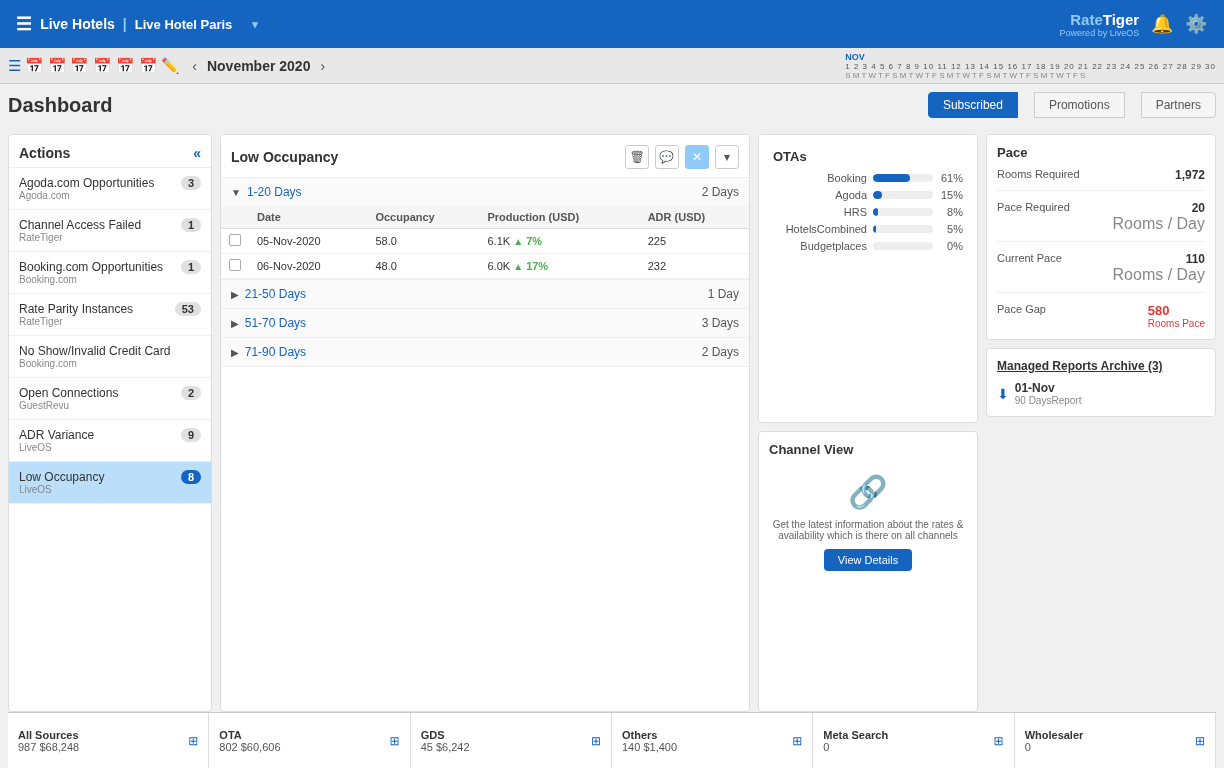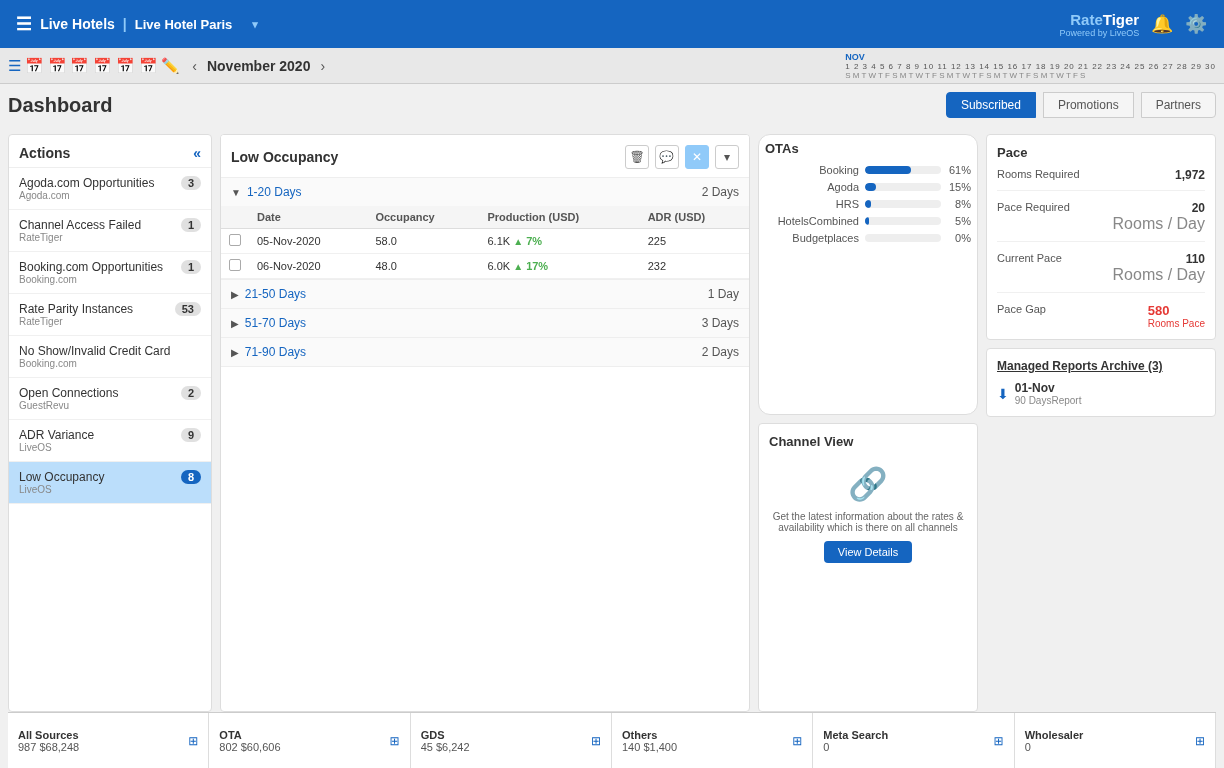--- a/index.html
+++ b/index.html
@@ -40,21 +40,21 @@
     .main-area {
       display: flex;
       flex-direction: column;
       height: calc(768px - 48px - 36px);
       padding: 8px 8px 0 8px;
     }
 
     .dashboard-title { font-size: 20px; font-weight: 600; color: #333; margin-bottom: 8px; }
 
     
-    .tab-bar { display: flex; gap: 7px; margin-bottom: 8px; justify-content: flex-end; }
+    .tab-bar { display: flex; gap: 16px; margin-bottom: 8px; justify-content: flex-end; }
     .tab-btn {
       padding: 5px 14px;
       border: 1px solid #ccc;
       background: #f5f5f5;
       cursor: pointer;
       font-size: 12px;
       color: #555;
     }
     .tab-btn.active { background: #1565c0; color: white; border-color: #1565c0; }
     .tab-btn:first-child { border-radius: 4px 0 0 4px; }
@@ -174,22 +174,22 @@
     .right-panels {
       display: flex;
       flex-direction: column;
       gap: 8px;
       width: 220px;
       flex-shrink: 0;
     }
     .otas-panel {
       background: white;
       border: 1px solid #ddd;
-      border-radius: 12px;
-      padding: 6px;
+      border-radius: 4px;
+      padding: 14px;
       flex: 1;
     }
     .panel-title { font-size: 13px; font-weight: 600; margin-bottom: 8px; }
     .ota-row { display: flex; align-items: center; margin-bottom: 5px; }
     .ota-label { width: 100px; font-size: 11px; color: #555; text-align: right; padding-right: 6px; }
     .ota-bar-wrap { flex: 1; background: #eee; height: 8px; border-radius: 4px; overflow: hidden; }
     .ota-bar { height: 100%; background: #1565c0; border-radius: 4px; }
     .ota-pct { width: 30px; text-align: right; font-size: 11px; color: #555; }
 
     

